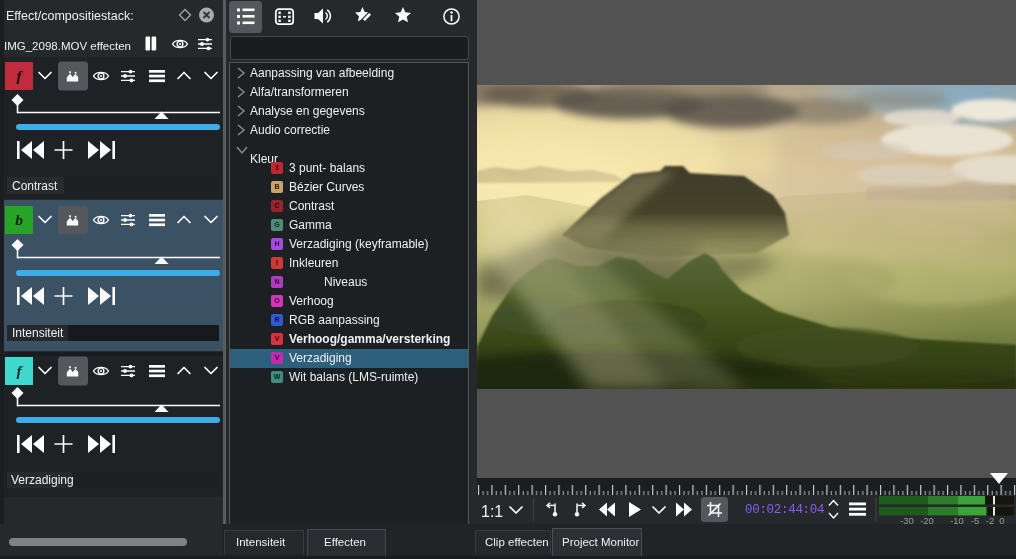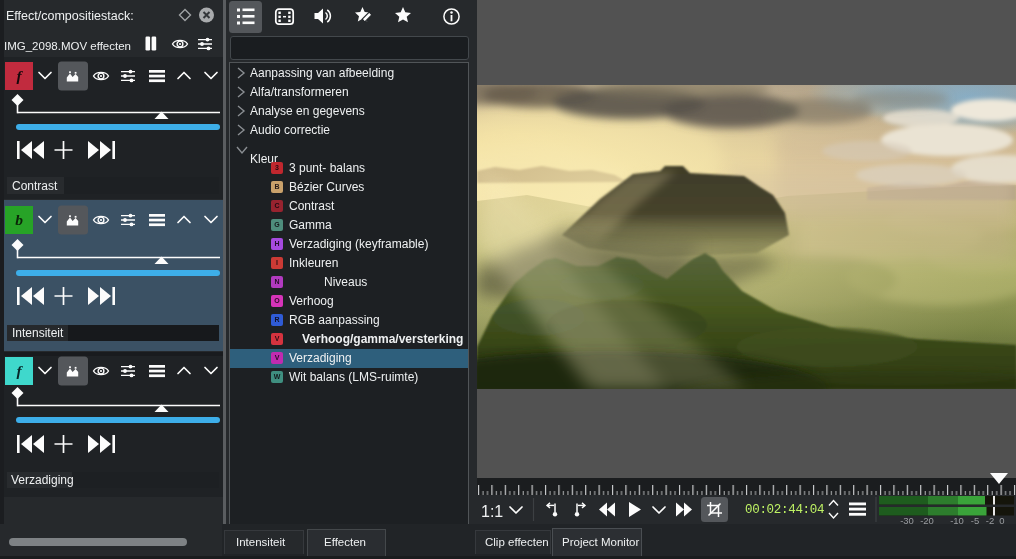--- a/index.html
+++ b/index.html
@@ -237,21 +237,21 @@
 <div class="abs txt" style="left:289px;top:237px;">Verzadiging (keyframable)</div>
 <div class="abs" style="left:271px;top:257px;width:12px;height:12px;background:#cb3a35;border-radius:2px;color:rgba(10,5,10,0.85);font-size:7px;font-weight:bold;text-align:center;line-height:12px;">I</div>
 <div class="abs txt" style="left:289px;top:256px;">Inkleuren</div>
 <div class="abs" style="left:271px;top:276px;width:12px;height:12px;background:#b23ac0;border-radius:2px;color:rgba(10,5,10,0.85);font-size:7px;font-weight:bold;text-align:center;line-height:12px;">N</div>
 <div class="abs txt" style="left:289px;top:275px;margin-left:35px;">Niveaus</div>
 <div class="abs" style="left:271px;top:295px;width:12px;height:12px;background:#d633b9;border-radius:2px;color:rgba(10,5,10,0.85);font-size:7px;font-weight:bold;text-align:center;line-height:12px;">O</div>
 <div class="abs txt" style="left:289px;top:294px;">Verhoog</div>
 <div class="abs" style="left:271px;top:314px;width:12px;height:12px;background:#2f5bd6;border-radius:2px;color:rgba(10,5,10,0.85);font-size:7px;font-weight:bold;text-align:center;line-height:12px;">R</div>
 <div class="abs txt" style="left:289px;top:313px;">RGB aanpassing</div>
 <div class="abs" style="left:271px;top:333px;width:12px;height:12px;background:#d5333f;border-radius:2px;color:rgba(10,5,10,0.85);font-size:7px;font-weight:bold;text-align:center;line-height:12px;">V</div>
-<div class="abs txt" style="left:302px;top:332px;font-weight:bold;">Verhoog/gamma/versterking</div>
+<div class="abs txt" style="left:289px;top:332px;font-weight:bold;">Verhoog/gamma/versterking</div>
 <div class="abs" style="left:271px;top:352px;width:12px;height:12px;background:#c02bb0;border-radius:2px;color:rgba(10,5,10,0.85);font-size:7px;font-weight:bold;text-align:center;line-height:12px;">V</div>
 <div class="abs txt" style="left:289px;top:351px;">Verzadiging</div>
 <div class="abs" style="left:271px;top:371px;width:12px;height:12px;background:#3f8f80;border-radius:2px;color:rgba(10,5,10,0.85);font-size:7px;font-weight:bold;text-align:center;line-height:12px;">W</div>
 <div class="abs txt" style="left:289px;top:370px;">Wit balans (LMS-ruimte)</div>
 
 <div class="abs" style="left:470px;top:0;width:546px;height:559px;background:#26292c;"></div>
 <div class="abs" style="left:477px;top:0;width:539px;height:478px;background:#525252;"></div>
 
 <svg class="abs" style="left:477px;top:85px" width="539" height="304" viewBox="0 0 539 304">
   <defs>
@@ -444,21 +444,21 @@
     <path d="M0 13 L4.5 18 L9 13"></path>
   </g>
 
   <g transform="translate(372,7)">
       <rect x="0" y="0.5" width="17" height="2.8" fill="#fcfcfc"></rect>
       <rect x="0" y="5.7" width="17" height="2.8" fill="#fcfcfc"></rect>
       <rect x="0" y="10.9" width="17" height="2.8" fill="#fcfcfc"></rect>
     </g>
   <path d="M399 2 V27" stroke="#3c4043" stroke-width="1.2"></path>
 </svg>
-<div class="abs" style="left:745px;top:503px;font-family:'Liberation Mono',monospace;font-size:12.5px;color:#bef264;letter-spacing:-0.3px;">00:02:44:04</div>
+<div class="abs" style="left:745px;top:503px;font-family:'Liberation Mono',monospace;font-size:12.5px;color:#8b5cf6;letter-spacing:-0.3px;">00:02:44:04</div>
 
 <svg class="abs" style="left:879px;top:495px" width="137" height="29">
   <g>
     <rect x="0" y="1" width="135" height="8.5" fill="#15150b"></rect>
     <rect x="0" y="1" width="49" height="8.5" fill="#1e5c1e"></rect>
     <rect x="49" y="1" width="30" height="8.5" fill="#2d7d2d"></rect>
     <rect x="79" y="1" width="27" height="8.5" fill="#3aa33a"></rect>
     <rect x="114" y="1" width="2" height="8.5" fill="#e8e8e8"></rect>
     <rect x="0" y="12" width="135" height="8.5" fill="#15150b"></rect>
     <rect x="0" y="12" width="49" height="8.5" fill="#1e5c1e"></rect>

